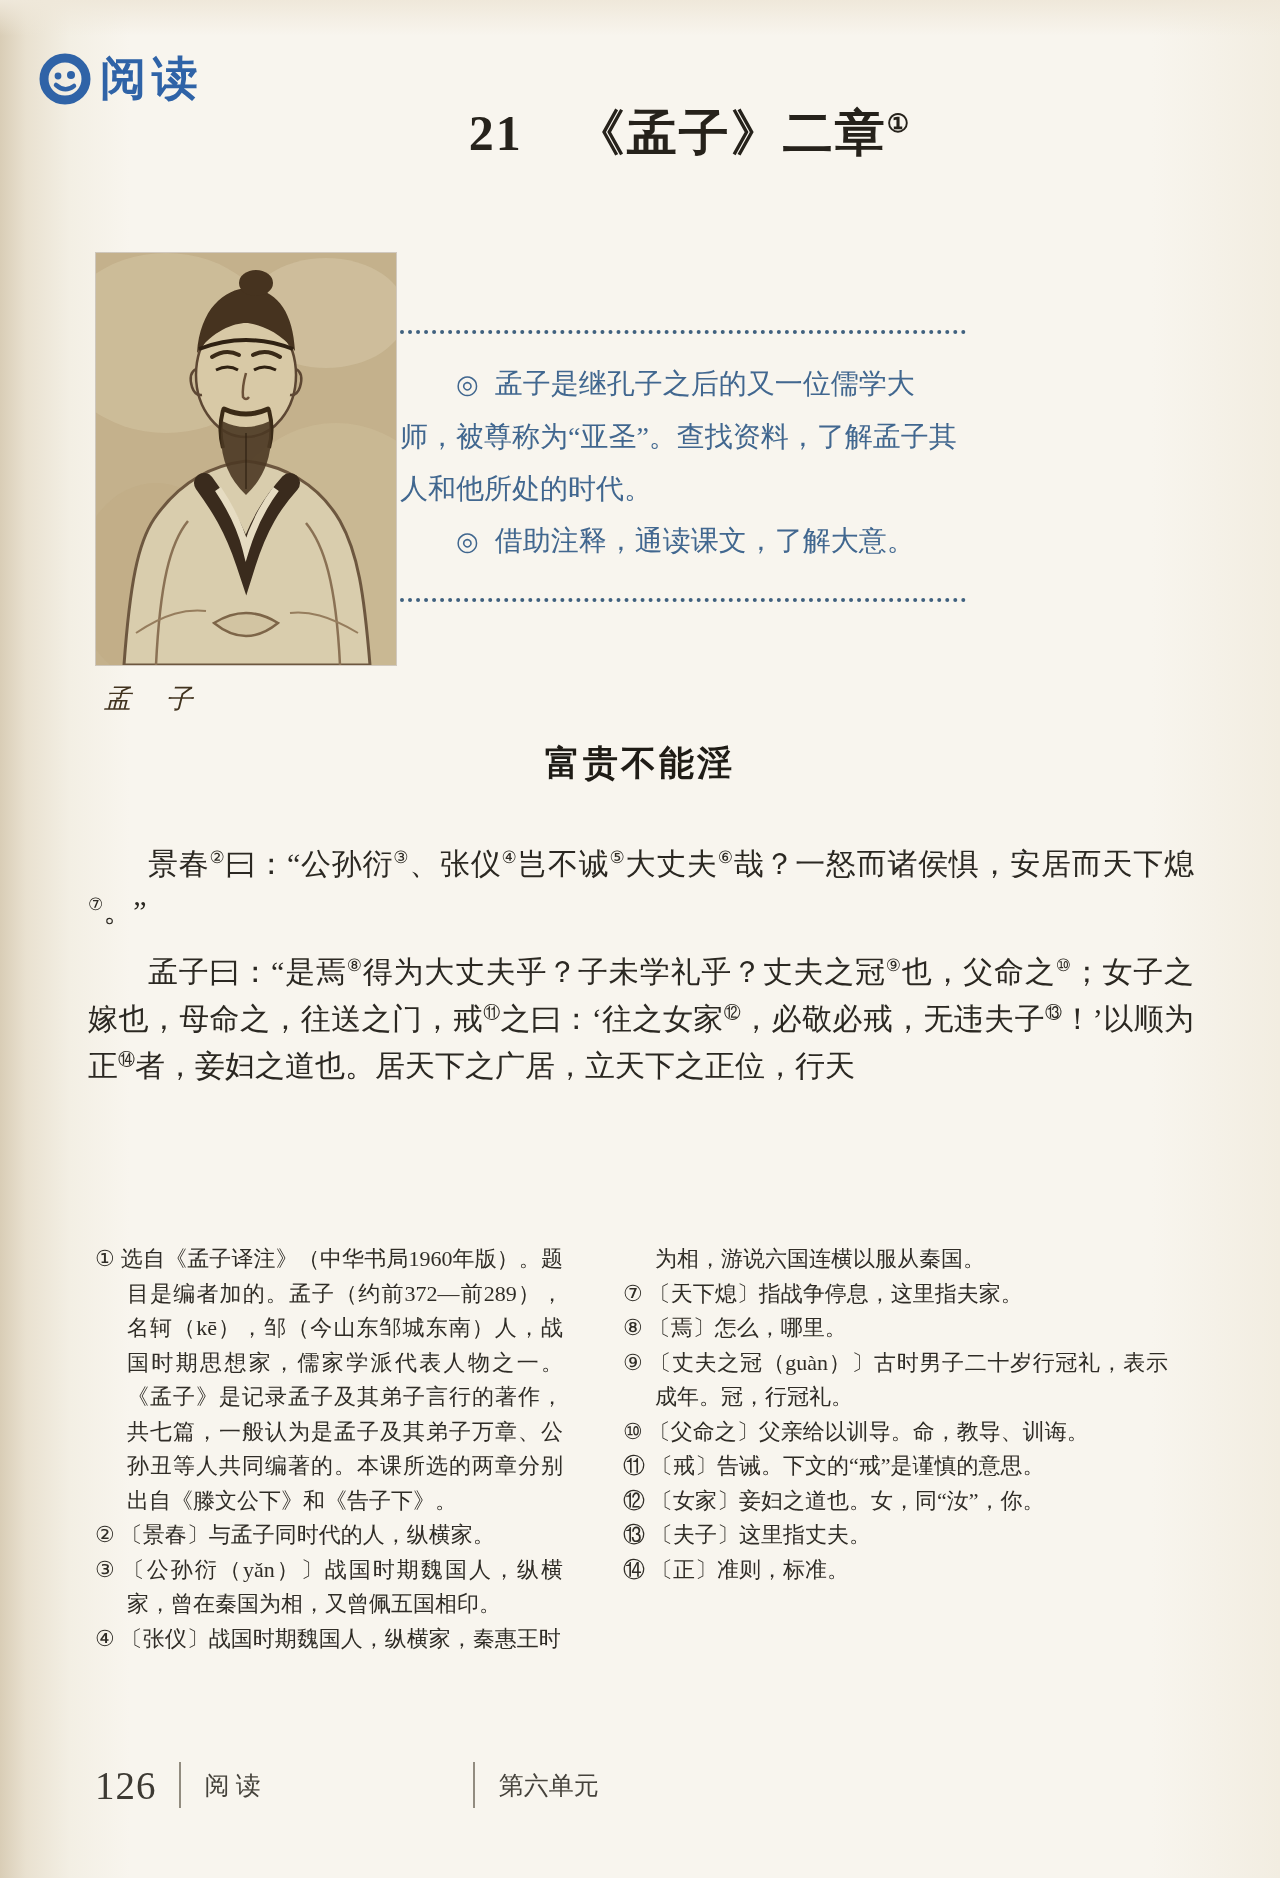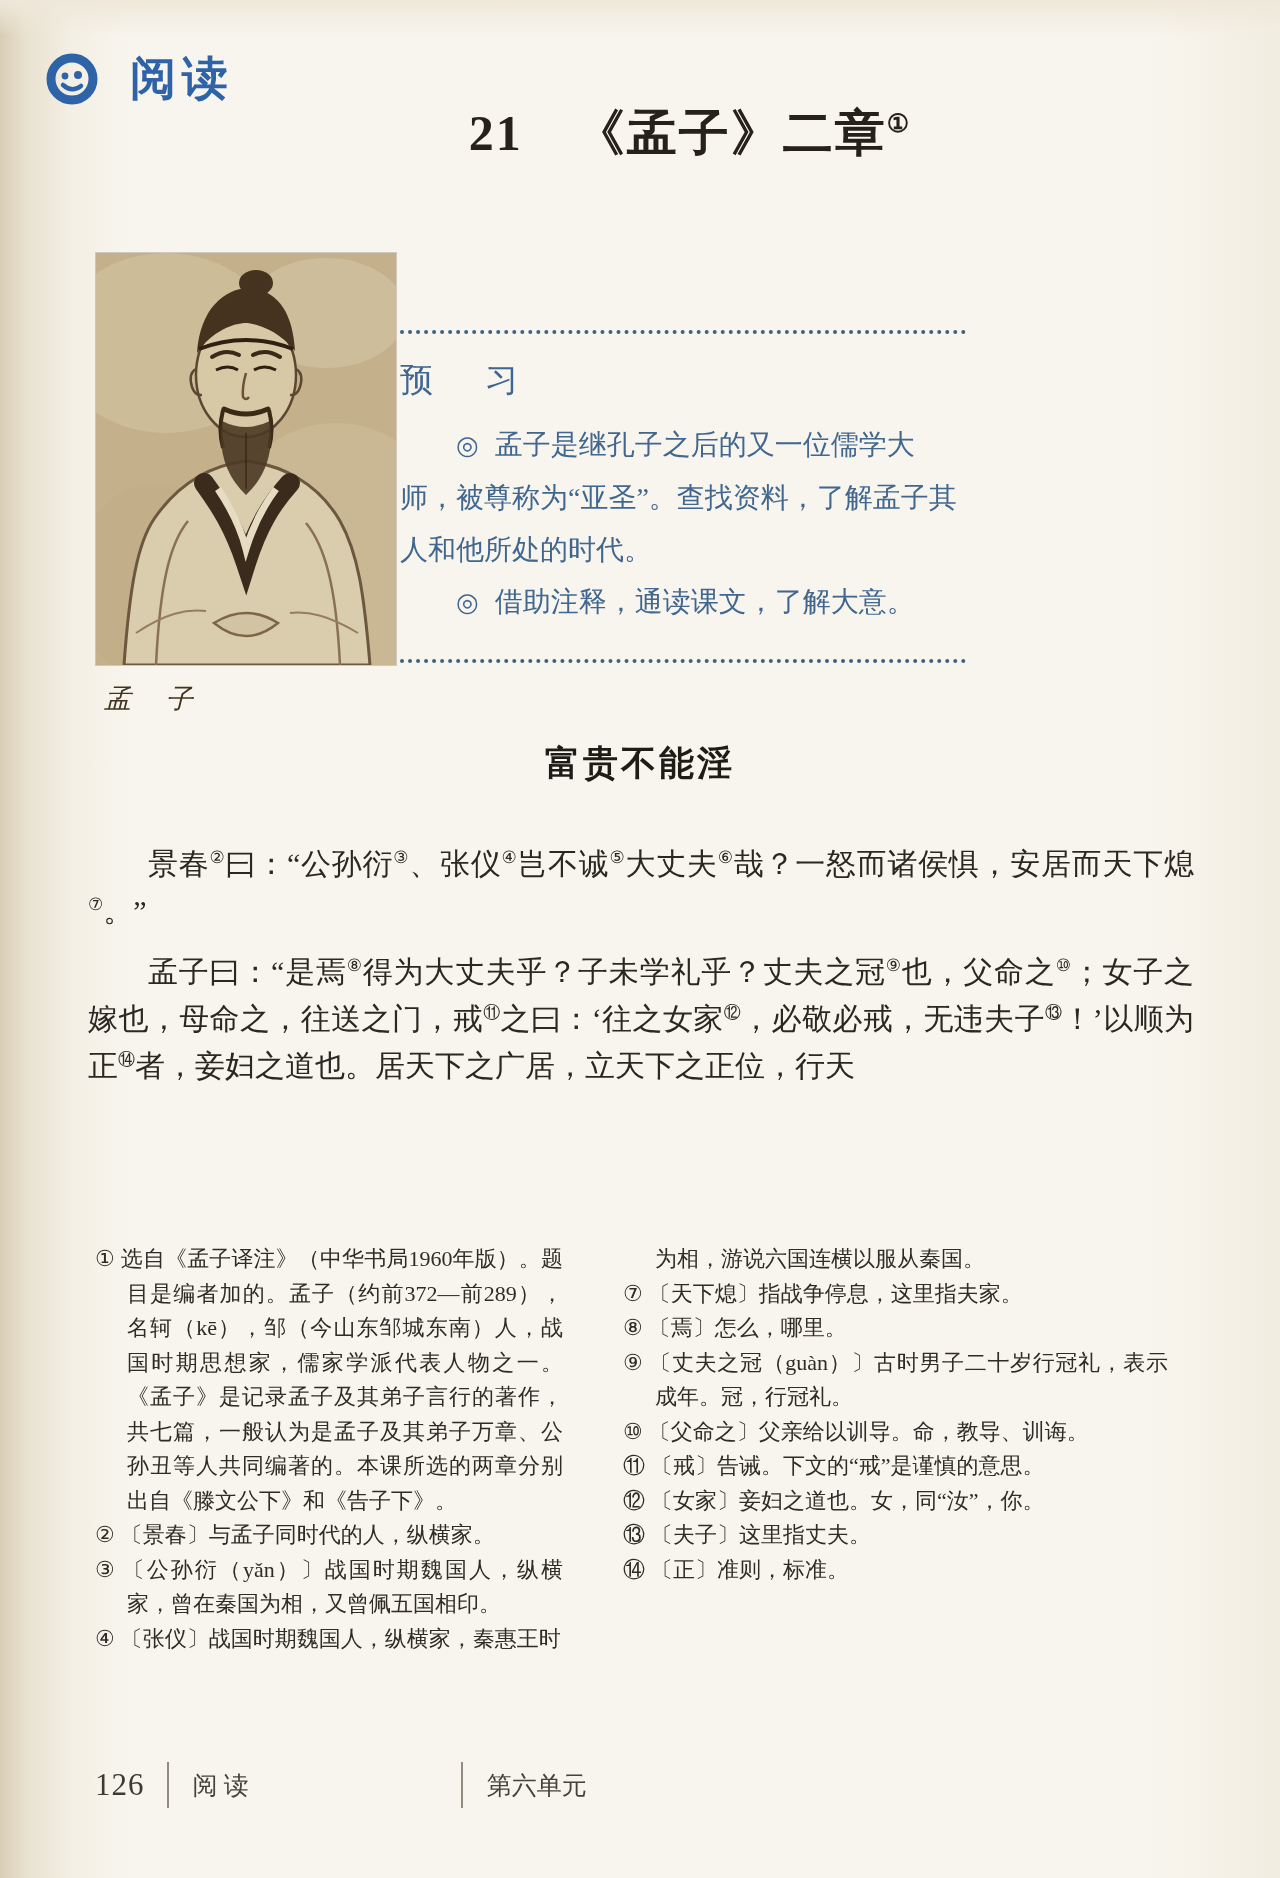--- a/index.html
+++ b/index.html
@@ -6,21 +6,21 @@
   body{background:#e9e2d4;}
   .page{
     position:relative;width:1280px;height:1878px;overflow:hidden;
     font-family:"Liberation Serif","DejaVu Serif",serif;
     background:linear-gradient(90deg,#d9cdb6 0px,#e9e1d0 26px,#f3efe4 70px,#f8f5ee 130px,#f8f5ee 90%,#f2ede1 100%);
   }
   .page::before{content:"";position:absolute;left:0;top:0;right:0;height:36px;
     background:linear-gradient(180deg,#efe8da,rgba(248,245,238,0));pointer-events:none;}
 
   
-  .section-header{position:absolute;left:45px;top:48px;display:flex;align-items:center;gap:31px;}
+  .section-header{position:absolute;left:38px;top:48px;display:flex;align-items:center;gap:8px;}
   .smiley{width:54px;height:54px;display:block;}
   .section-label{font-family:"Liberation Sans","DejaVu Sans",sans-serif;
     font-size:46px;font-weight:bold;color:#2f63a7;letter-spacing:6px;}
 
   
   .lesson-title{position:absolute;left:0;right:0;top:100px;margin:0;text-align:center;
     font-size:50px;font-weight:bold;color:#26221b;padding-left:100px;letter-spacing:2px;}
   .lesson-number{margin-right:52px;}
   .title-ref{font-size:25px;vertical-align:super;line-height:0;}
 
@@ -54,21 +54,21 @@
     font-size:22px;line-height:34.5px;color:#2f2c26;}
   .fn-col-left{width:468px;}
   .fn-col-right{width:545px;}
   .fn-item{padding-left:32px;text-indent:-32px;text-align:justify;}
   .fn-item .fn-marker{margin-right:6px;}
   .fn-cont{padding-left:32px;text-indent:0;}
 
   
   .page-footer{position:absolute;left:95px;top:1762px;display:flex;align-items:center;
     font-size:25px;color:#45423b;}
-  .pagenum{font-size:31px;letter-spacing:1px;margin-right:22px;color:#3d3a33;}
+  .pagenum{font-size:39px;letter-spacing:1px;margin-right:22px;color:#3d3a33;}
   .vbar{width:2px;height:46px;background:#928c80;margin-right:24px;}
   .vbar2{margin-left:212px;}
 </style>
 </head>
 <body>
 
 <div class="page">
 
   <div class="section-header">
     <svg class="smiley" viewBox="0 0 54 54" aria-hidden="true">
@@ -120,21 +120,20 @@
       <path d="M128,156 Q150,166 172,156" fill="none" stroke="#3a2a16" stroke-width="5" stroke-linecap="round"></path>
       <path d="M127,157 q-5,20 0,38" fill="none" stroke="#3a2a16" stroke-width="4"></path>
       <path d="M173,157 q5,20 0,38" fill="none" stroke="#3a2a16" stroke-width="4"></path>
       <path d="M126,168 Q150,180 174,168 Q180,214 150,242 Q120,214 126,168 Z" fill="#4b3823" opacity="0.9"></path>
       <path d="M150,180 L150,236" stroke="#2f2112" stroke-width="2" opacity="0.6"></path>
     </svg>
     <figcaption class="portrait-caption">孟 子</figcaption>
   </figure>
 
   <section class="preview">
-    <h2 class="preview-heading">预 习</h2>
     <div id="preview-items">
         <p class="preview-item"><span class="bullet">◎</span>孟子是继孔子之后的又一位儒学大师，被尊称为“亚圣”。查找资料，了解孟子其人和他所处的时代。</p>
         <p class="preview-item"><span class="bullet">◎</span>借助注释，通读课文，了解大意。</p>
       </div>
   </section>
 
   <h3 class="chapter-heading">富贵不能淫</h3>
 
   <div id="paragraphs">
       <p class="body-para">景春<sup class="ref">②</sup>曰：“公孙衍<sup class="ref">③</sup>、张仪<sup class="ref">④</sup>岂不诚<sup class="ref">⑤</sup>大丈夫<sup class="ref">⑥</sup>哉？一怒而诸侯惧，安居而天下熄<sup class="ref">⑦</sup>。”</p>

